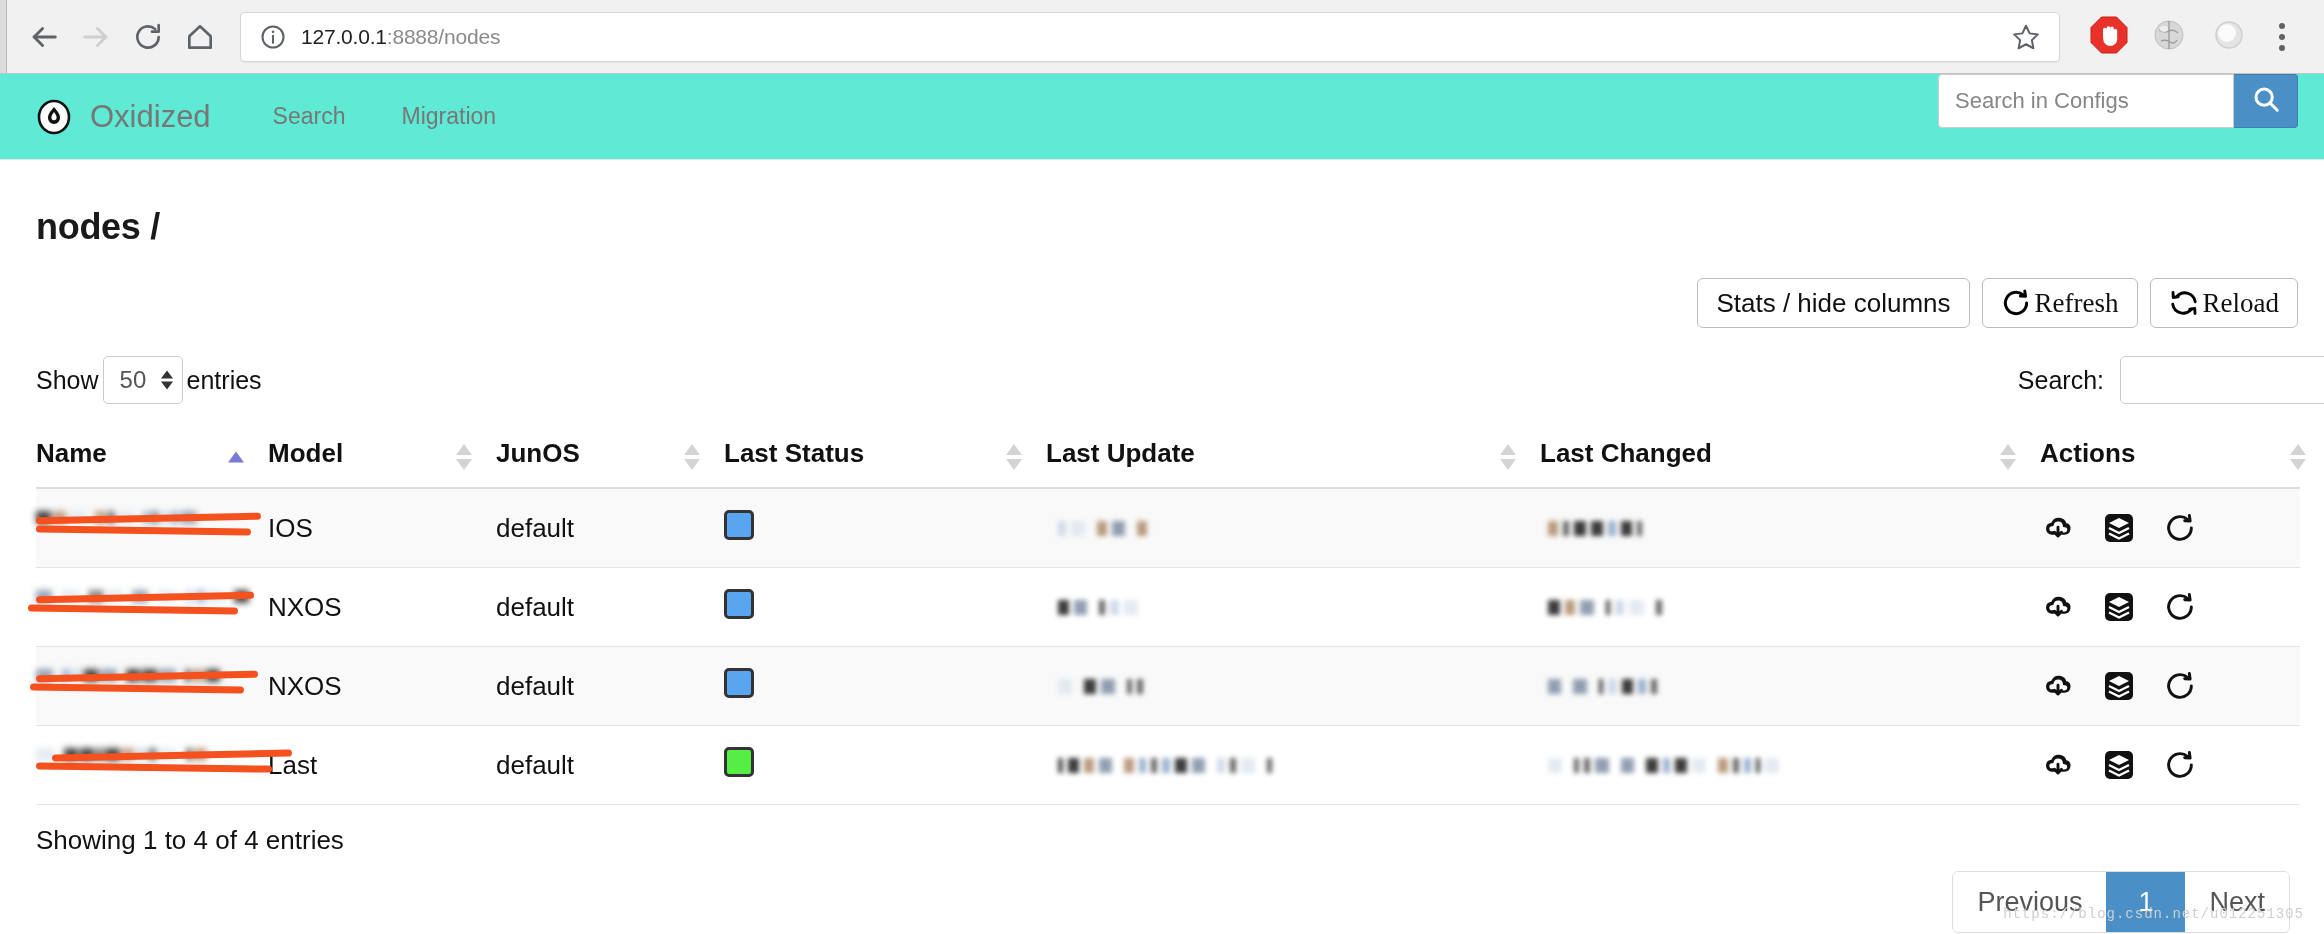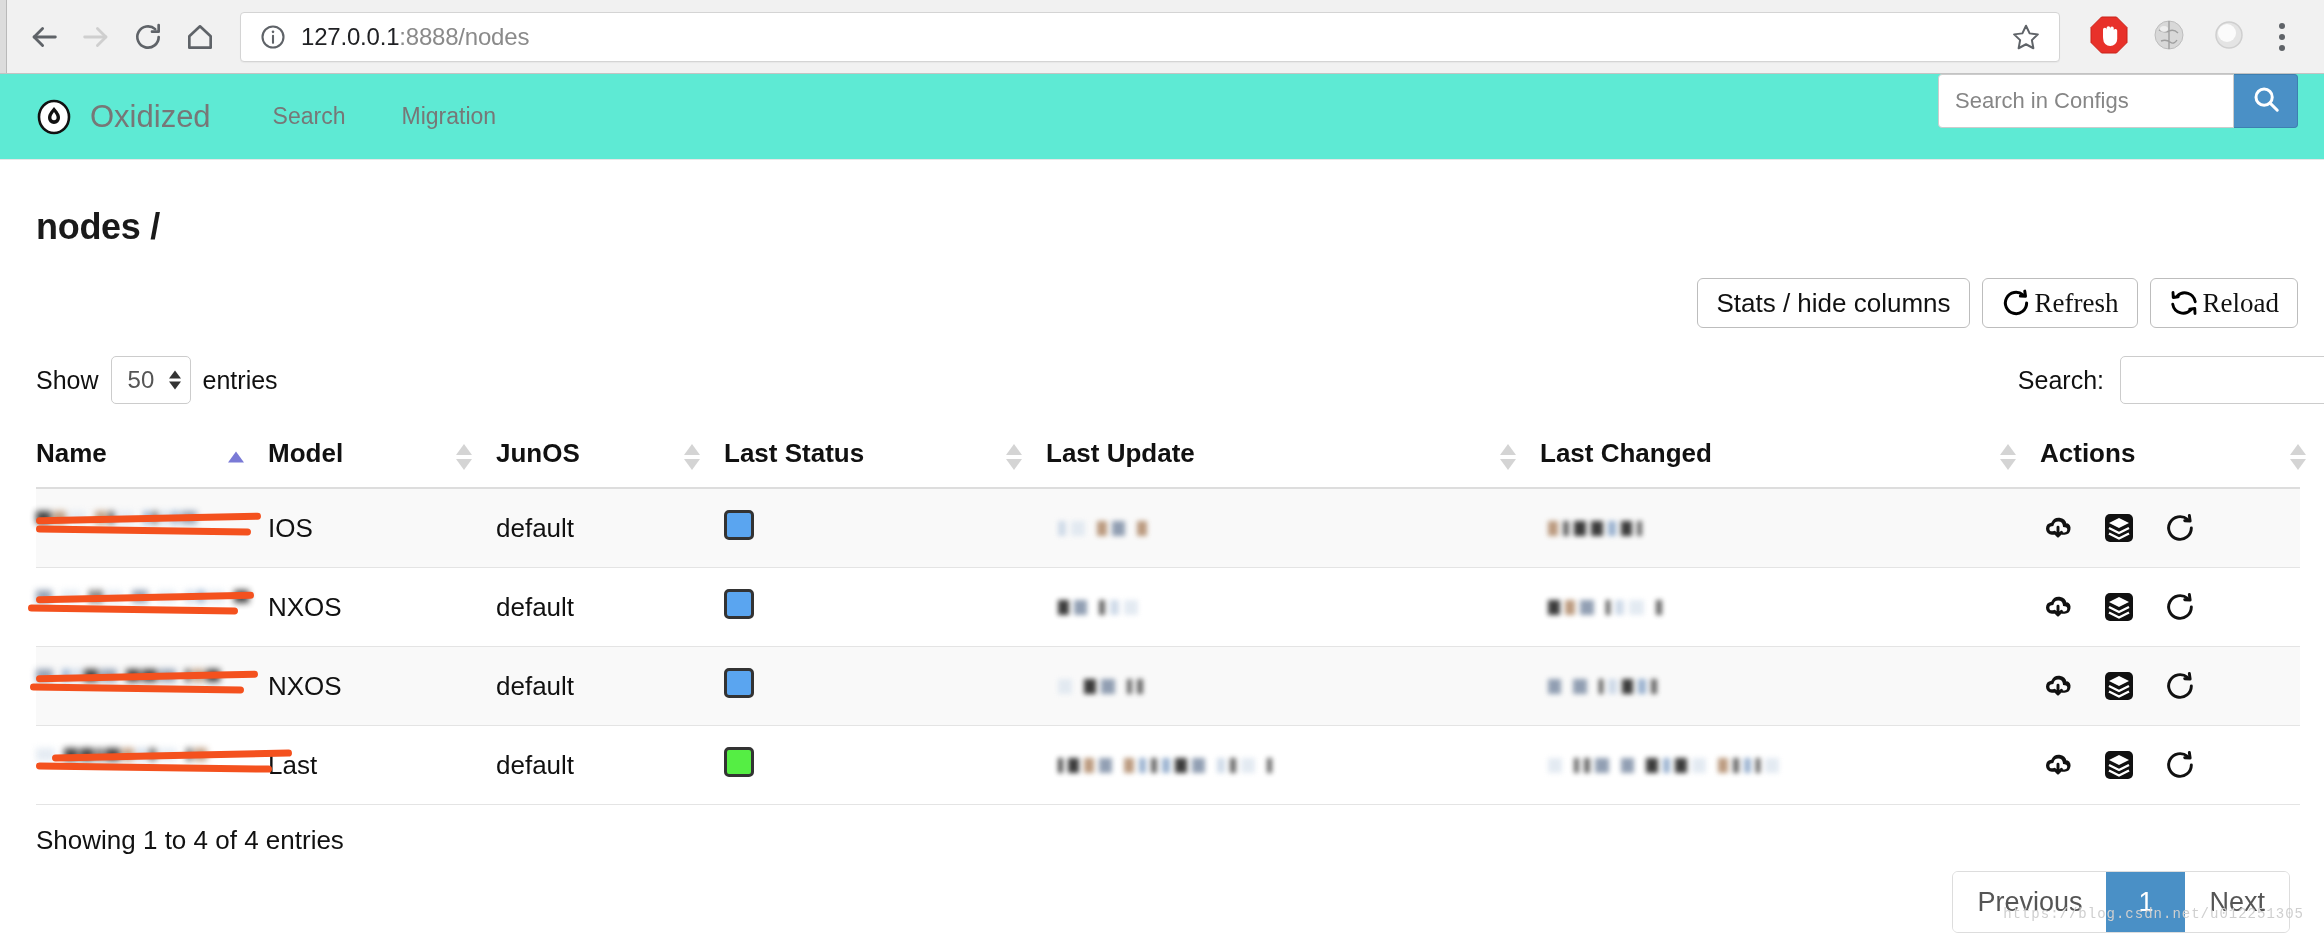--- a/index.html
+++ b/index.html
@@ -39,21 +39,21 @@
     background: #ffffff;
     border: 1px solid #d4d4d4;
     border-radius: 4px;
     display: flex;
     align-items: center;
     padding: 0 18px;
     box-shadow: 0 1px 1px rgba(0,0,0,0.04);
   }
   .url-info-icon { flex: 0 0 auto; margin-right: 14px; display: flex; }
   .url-text {
-    font-size: 24px;
+    font-size: 21px;
     color: #444444;
     letter-spacing: -0.2px;
     white-space: nowrap;
     flex: 1 1 auto;
   }
   .url-host { color: #202124; }
   .url-rest { color: #8a8a8a; }
   .star-btn { flex: 0 0 auto; margin-left: 12px; display: flex; }
   .chrome-ext {
     width: 54px; height: 54px;
@@ -149,21 +149,21 @@
     font-family: "Liberation Sans", sans-serif;
   }
   .btn-serif { font-family: "Liberation Serif", serif; font-size: 27px; }
   .btn-icon { display: flex; align-items: center; margin-right: 2px; }
 
   .controls-row {
     display: flex; align-items: center; justify-content: space-between;
     margin-top: 28px;
   }
   .show-entries {
-    display: flex; align-items: center; gap: 12px;
+    display: flex; align-items: center; gap: 4px;
     font-size: 25px; color: #111111;
   }
   .length-select {
     position: relative;
     height: 48px;
     min-width: 80px;
     border: 1px solid #cccccc;
     border-radius: 5px;
     background: #ffffff;
     display: flex; align-items: center;

